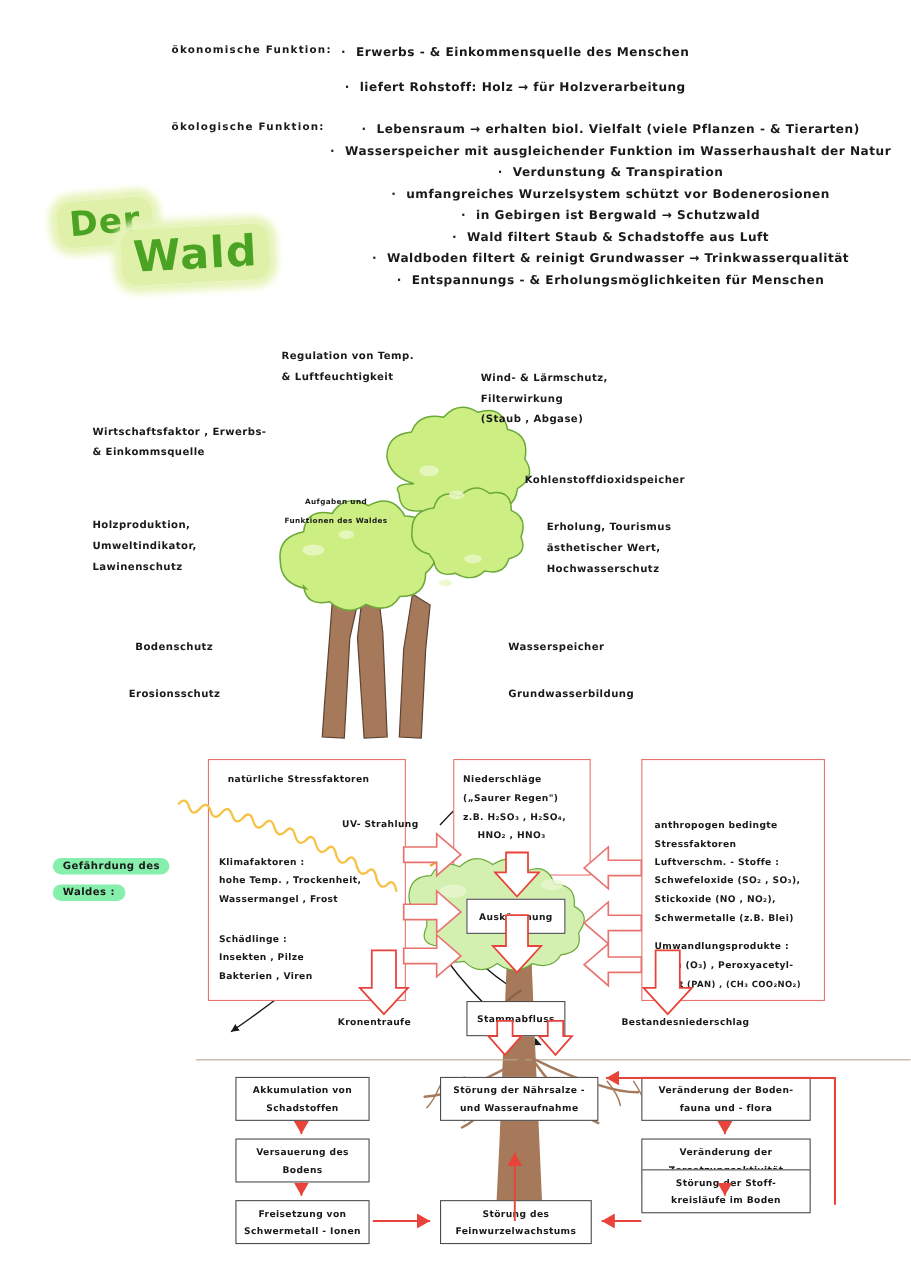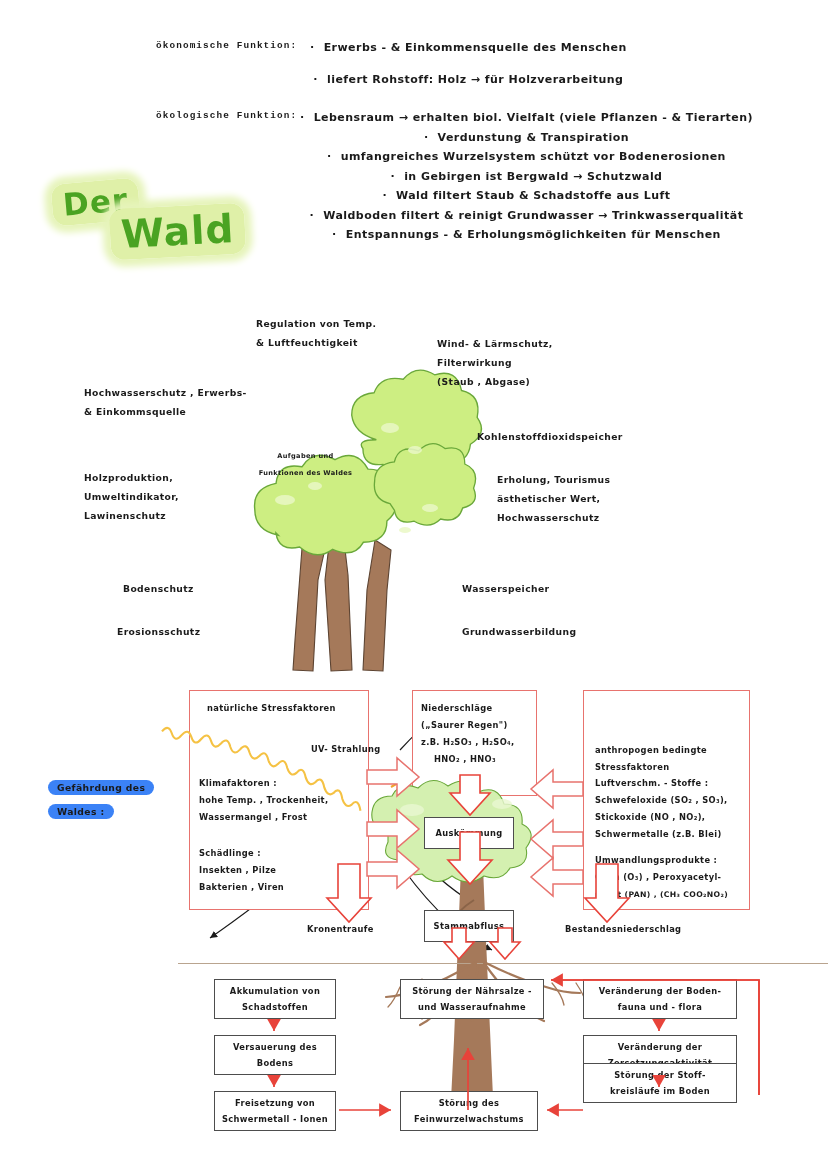--- a/index.html
+++ b/index.html
@@ -1,30 +1,30 @@
 <!DOCTYPE html>
 <html><head>
 <meta charset="utf-8">
 <style>
   html,body{margin:0;padding:0;background:#ffffff;}
   body{width:828px;height:1171px;position:relative;overflow:hidden;
        font-family:"DejaVu Sans","Liberation Sans",sans-serif;color:#1a1a1a;}
   .abs{position:absolute;}
   .hand{font-family:"DejaVu Sans","Liberation Sans",sans-serif;letter-spacing:.45px;font-weight:600;}
   .txt{font-size:11px;line-height:19.5px;white-space:nowrap;text-align:center;}
-  .hdr{font-size:9.4px;letter-spacing:1.1px;font-weight:600;white-space:nowrap;font-family:Liberation Mono, monospace;}
+  .hdr{font-size:9.4px;letter-spacing:1.1px;font-weight:600;white-space:nowrap;}
 
   
   #title-der{left:52px;top:184px;font-size:31px;color:#4aa322;font-weight:700;
              transform:rotate(-5deg);letter-spacing:1px;}
   #title-wald{left:110px;top:209px;font-size:39px;color:#4aa322;font-weight:700;
               transform:rotate(-3deg);letter-spacing:1px;}
   .hl-green{background:#dff0a8;border-radius:14px;padding:3px 11px;
             box-shadow:0 0 7px 7px #e6f4ba;}
-  .hl-orange{background:#3b82f6;border-radius:10px;padding:2px 9px;}
+  .hl-orange{background:#86efac;border-radius:10px;padding:2px 9px;}
 
   
   .lbl{font-size:9.2px;line-height:19px;white-space:nowrap;font-weight:600;letter-spacing:.4px;}
   .lbl-c{font-size:8.3px;line-height:17px;white-space:nowrap;font-weight:600;letter-spacing:.35px;}
 
   
   .rbox{border:1.3px solid #e8736e;background:#fff;}
   .kbox{border:1.3px solid #4d4d4d;background:#fff;display:flex;flex-direction:column;
         justify-content:center;align-items:center;}
   .kbox div{font-size:8.3px;line-height:16px;white-space:nowrap;font-weight:600;letter-spacing:.35px;}
@@ -36,20 +36,21 @@
 
 <div class="abs hand hdr" style="left:156px;top:40px;">ökonomische  Funktion:</div>
 <div class="abs" style="left:310px;top:38px;">
   <div class="hand txt"><span style="margin-right:9px;">·</span><span>Erwerbs - &amp; Einkommensquelle  des  Menschen</span></div>
   <div class="hand txt" style="margin-top:12px;"><span style="margin-right:9px;">·</span><span>liefert   Rohstoff:  Holz    →  für Holzverarbeitung</span></div>
 </div>
 
 <div class="abs hand hdr" style="left:156px;top:110px;">ökologische  Funktion:</div>
 <div class="abs" style="left:300px;top:108px;">
   <div class="hand txt"><span style="margin-right:9px;">·</span><span>Lebensraum → erhalten  biol. Vielfalt (viele Pflanzen - &amp; Tierarten)</span></div>
+  <div class="hand txt"><span style="margin-right:9px;">·</span><span>Wasserspeicher  mit ausgleichender Funktion  im Wasserhaushalt  der Natur</span></div>
   <div class="hand txt"><span style="margin-right:9px;">·</span><span>Verdunstung  &amp; Transpiration</span></div>
   <div class="hand txt"><span style="margin-right:9px;">·</span><span>umfangreiches Wurzelsystem schützt  vor Bodenerosionen</span></div>
   <div class="hand txt"><span style="margin-right:9px;">·</span><span>in Gebirgen  ist Bergwald →  Schutzwald</span></div>
   <div class="hand txt"><span style="margin-right:9px;">·</span><span>Wald filtert  Staub &amp; Schadstoffe aus  Luft</span></div>
   <div class="hand txt"><span style="margin-right:9px;">·</span><span>Waldboden  filtert &amp; reinigt Grundwasser →   Trinkwasserqualität</span></div>
   <div class="hand txt"><span style="margin-right:9px;">·</span><span>Entspannungs - &amp;  Erholungsmöglichkeiten  für Menschen</span></div>
 </div>
 
 <div class="abs hand" id="title-der"><span class="hl-green">Der</span></div>
 <div class="abs hand" id="title-wald"><span class="hl-green">Wald</span></div>
@@ -107,21 +108,21 @@
 <div class="abs hand" style="left:256px;top:314px;">
   <div class="lbl">Regulation von Temp.</div>
     <div class="lbl">&amp; Luftfeuchtigkeit</div>
 </div>
 <div class="abs hand" style="left:437px;top:334px;">
   <div class="lbl">Wind- &amp; Lärmschutz,</div>
   <div class="lbl">Filterwirkung</div>
   <div class="lbl">(Staub ,  Abgase)</div>
 </div>
 <div class="abs hand" style="left:84px;top:383px;">
-  <div class="lbl">Hochwasserschutz , Erwerbs-</div>
+  <div class="lbl">Wirtschaftsfaktor , Erwerbs-</div>
     <div class="lbl">&amp; Einkommsquelle</div>
 </div>
 <div class="abs hand" style="left:84px;top:468px;">
   <div class="lbl">Holzproduktion,</div>
   <div class="lbl">Umweltindikator,</div>
   <div class="lbl">Lawinenschutz</div>
 </div>
 <div class="abs hand lbl" style="left:477px;top:427px;">Kohlenstoffdioxidspeicher</div>
 <div class="abs hand" style="left:497px;top:470px;">
   <div class="lbl">Erholung, Tourismus</div>

